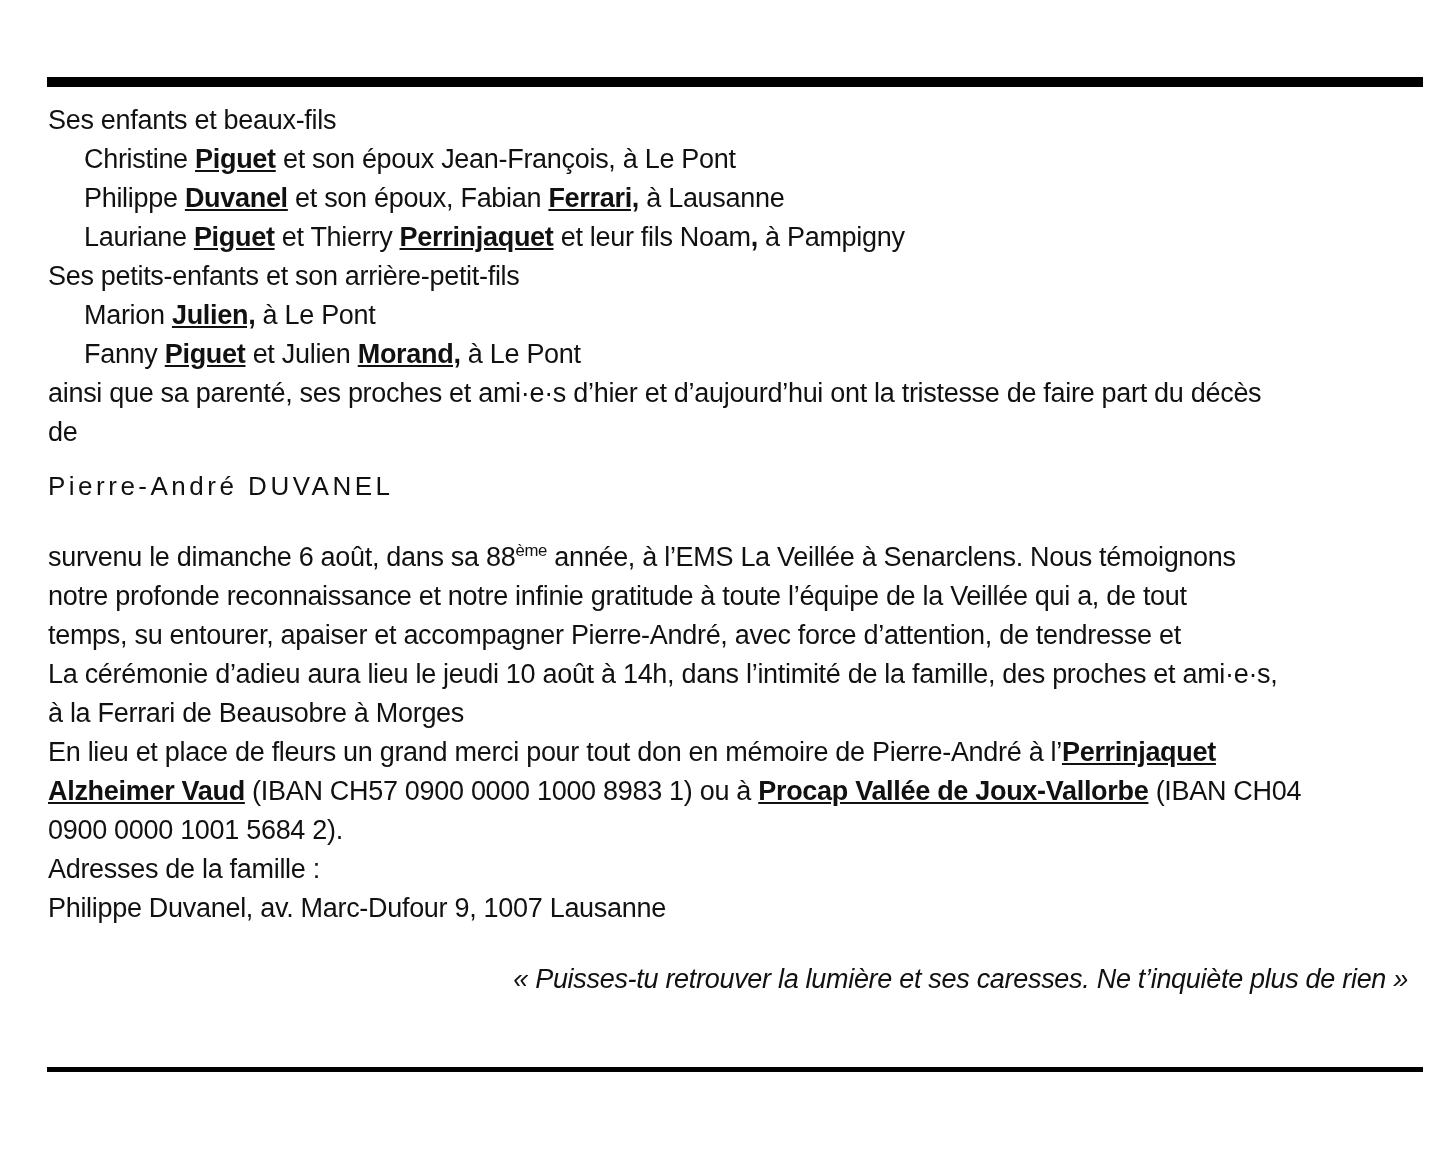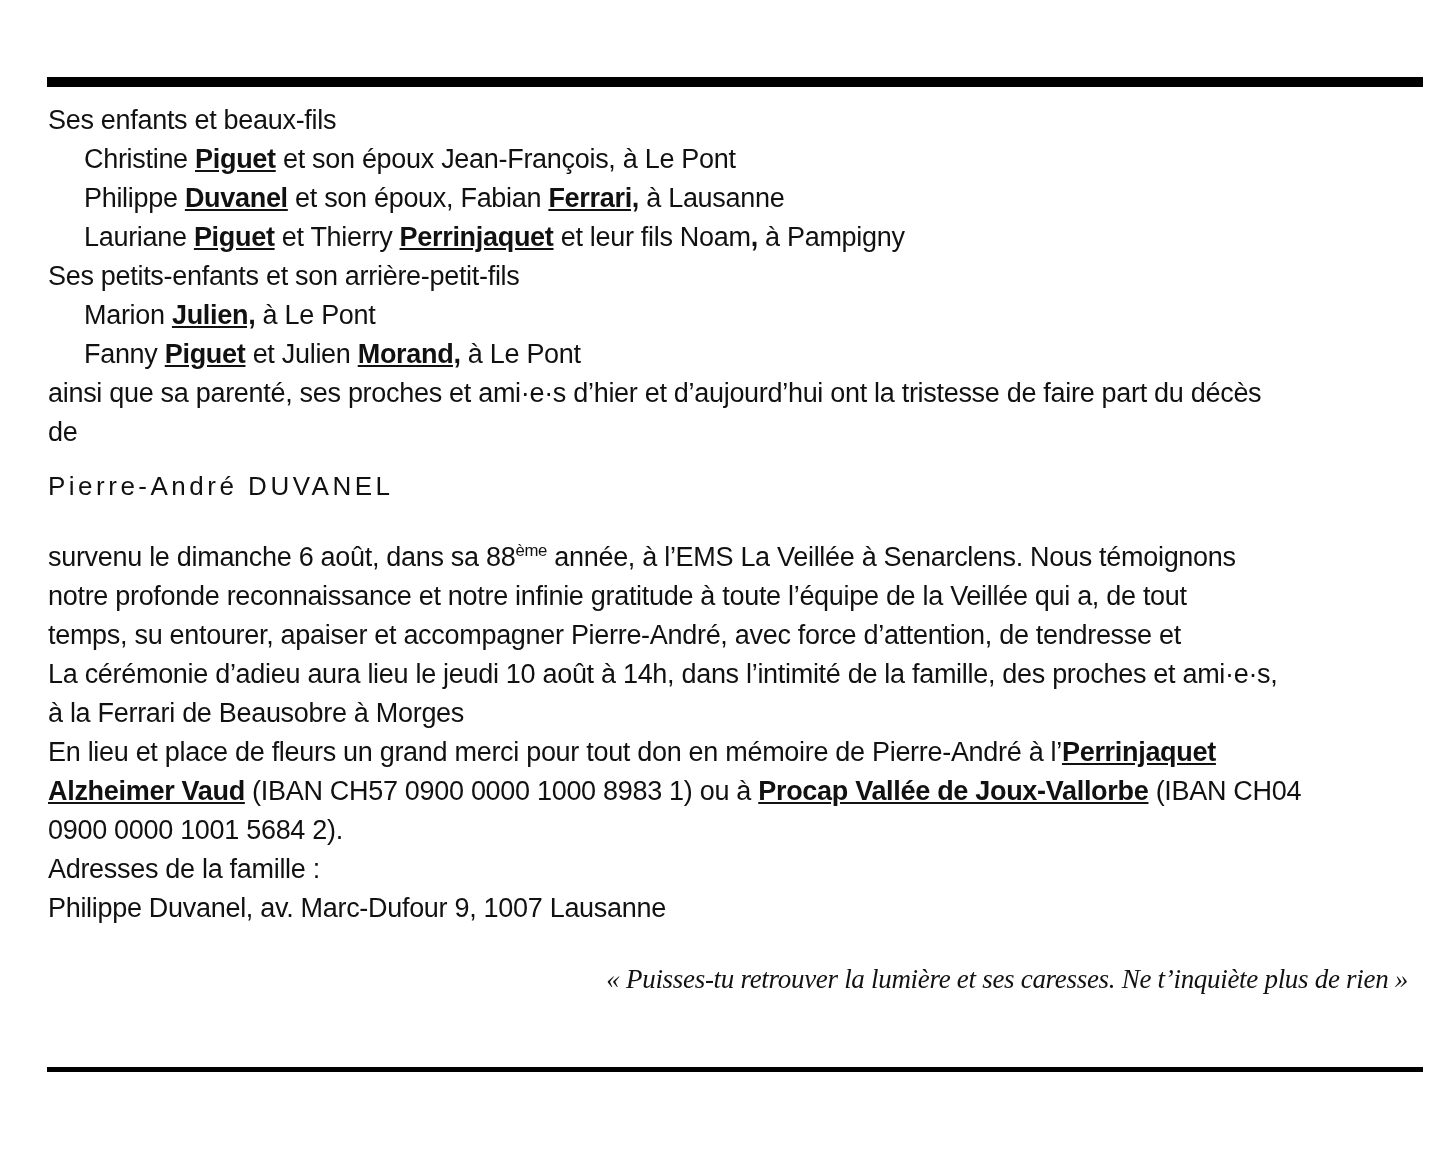--- a/index.html
+++ b/index.html
@@ -65,21 +65,20 @@
     margin: 10px 0 28px 0;
   }
   .quote {
     font-size: 27px;
     font-style: italic;
     text-align: right;
     line-height: 30px;
     letter-spacing: -0.3px;
     margin-top: 36px;
     white-space: nowrap;
-    font-family: Liberation Serif, serif;
   }
 </style>
 </head>
 <body>
 
 <div class="page">
   <div class="top-bar"></div>
 
   <div class="content">
     <div class="family" id="family-section">

